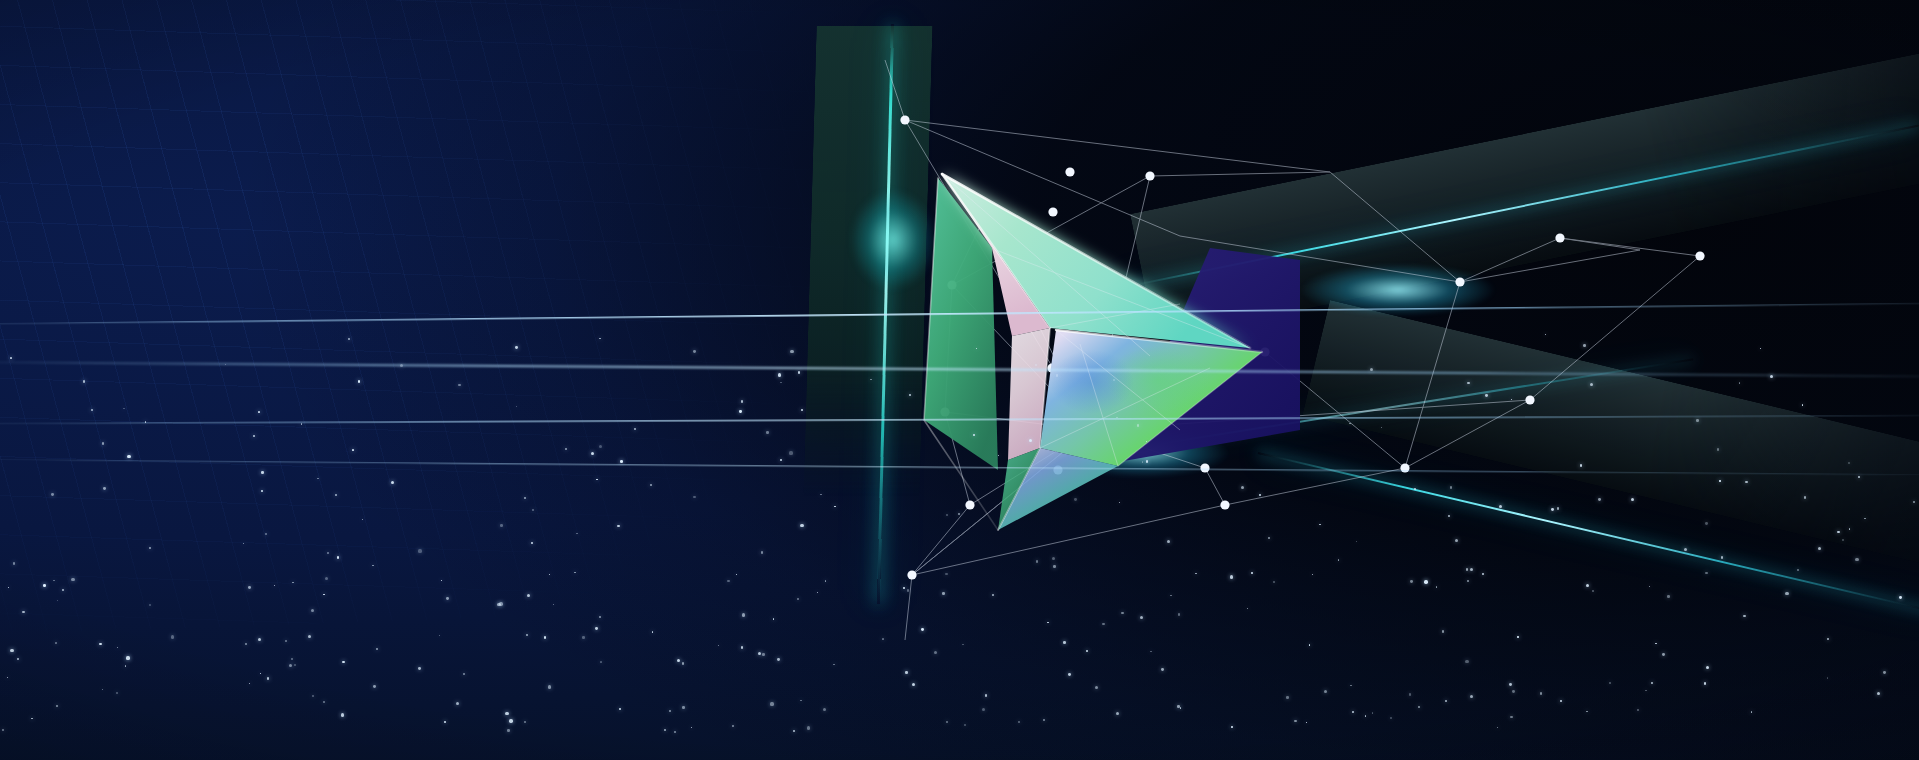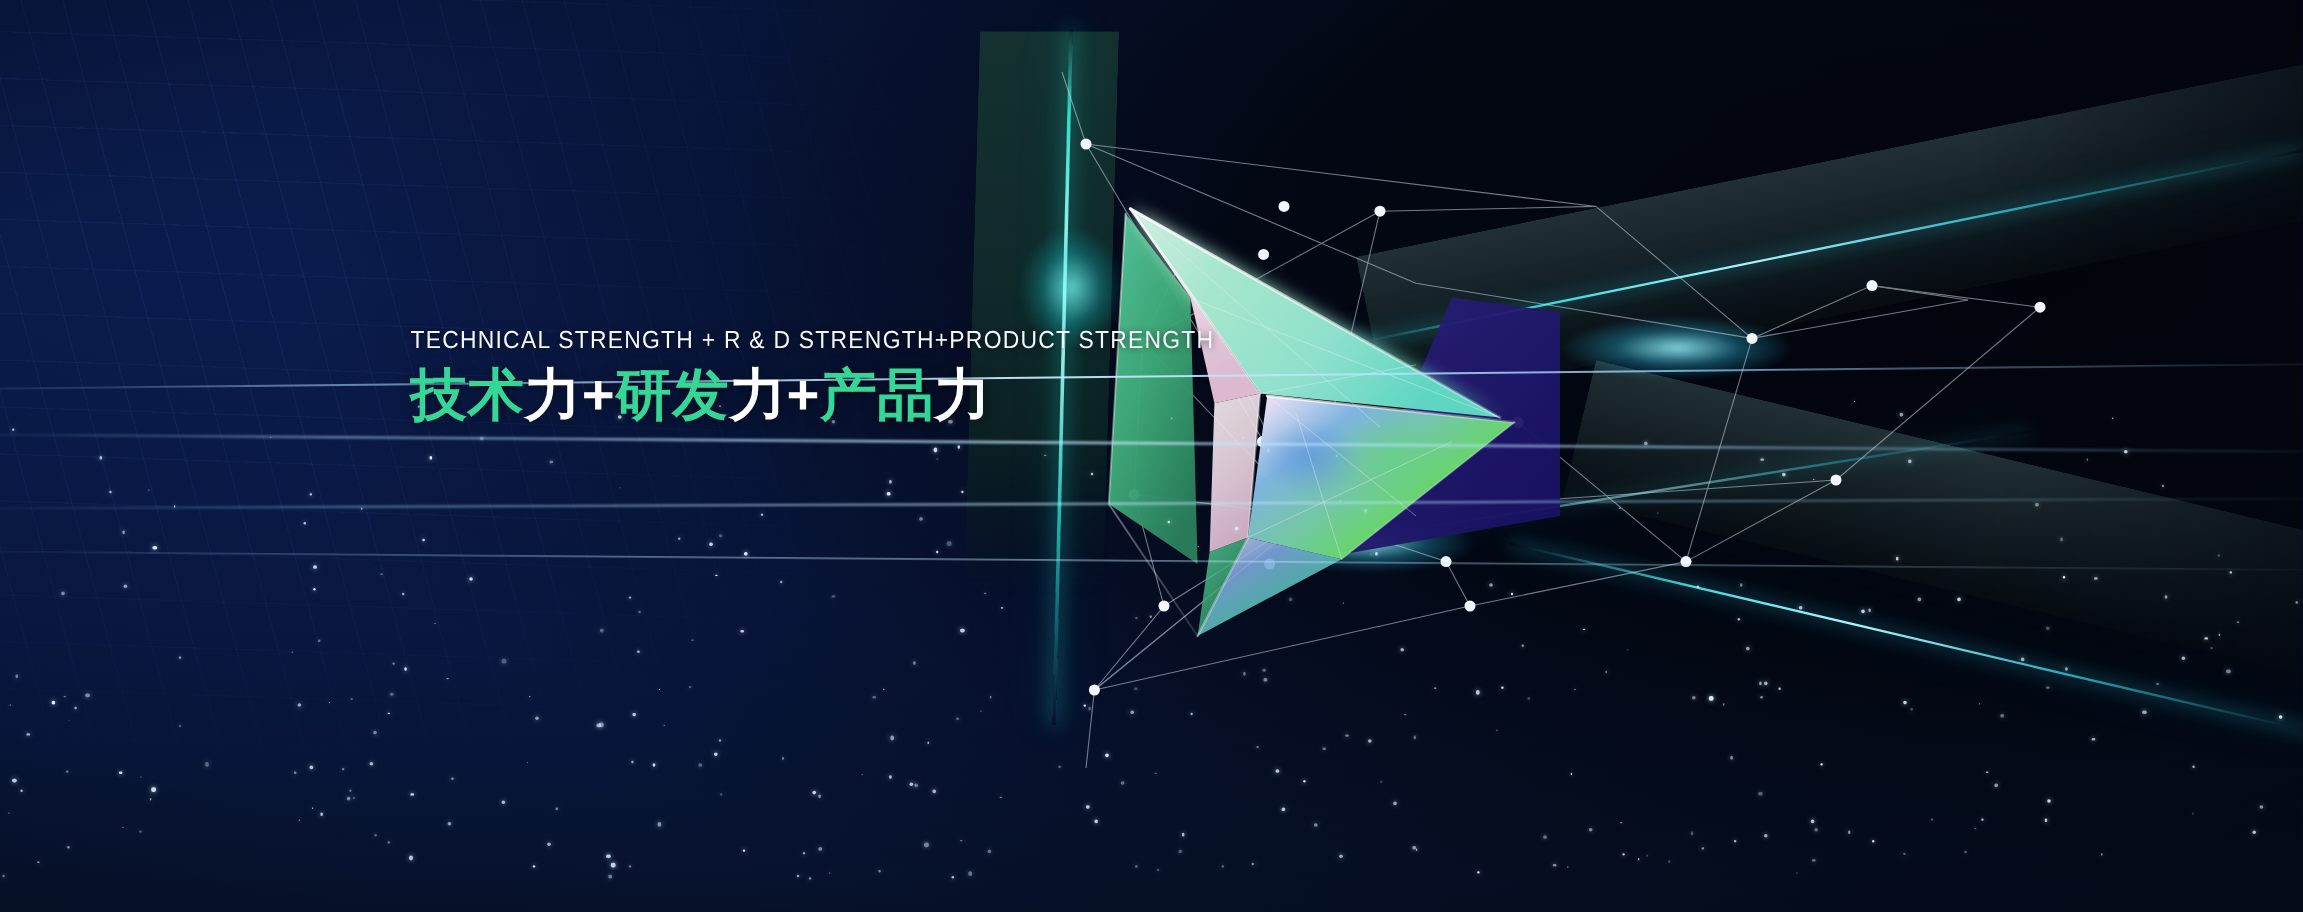--- a/index.html
+++ b/index.html
@@ -633,18 +633,14 @@
         <div class="pt" style="width: 2.18925px; height: 2.18925px; left: 89.6687%; top: 56.6781%; opacity: 0.7;"></div>
         <div class="pt" style="width: 2.2862px; height: 2.2862px; left: 61.393%; top: 68.8248%; opacity: 0.41;"></div>
         <div class="pt" style="width: 3.29545px; height: 3.29545px; left: 41.1794%; top: 12.7451%; opacity: 0.62;"></div>
         <div class="pt" style="width: 2.81546px; height: 2.81546px; left: 60.5054%; top: 80.4916%; opacity: 0.68;"></div>
         <div class="pt" style="width: 2.14077px; height: 2.14077px; left: 5.31849%; top: 32.4219%; opacity: 0.6;"></div>
       </div>
   </div>
 
   <div class="bg-vignette"></div>
 
-  <div class="copy">
-    <div class="eng">TECHNICAL STRENGTH + R &amp; D STRENGTH+PRODUCT STRENGTH</div>
-    <div class="cn" id="cn-line"><span class="g">技术</span><span class="w">力</span><span class="w">+</span><span class="g">研发</span><span class="w">力</span><span class="w">+</span><span class="g">产品</span><span class="w">力</span></div>
-  </div>
 
 </div>
 
 </body></html>

